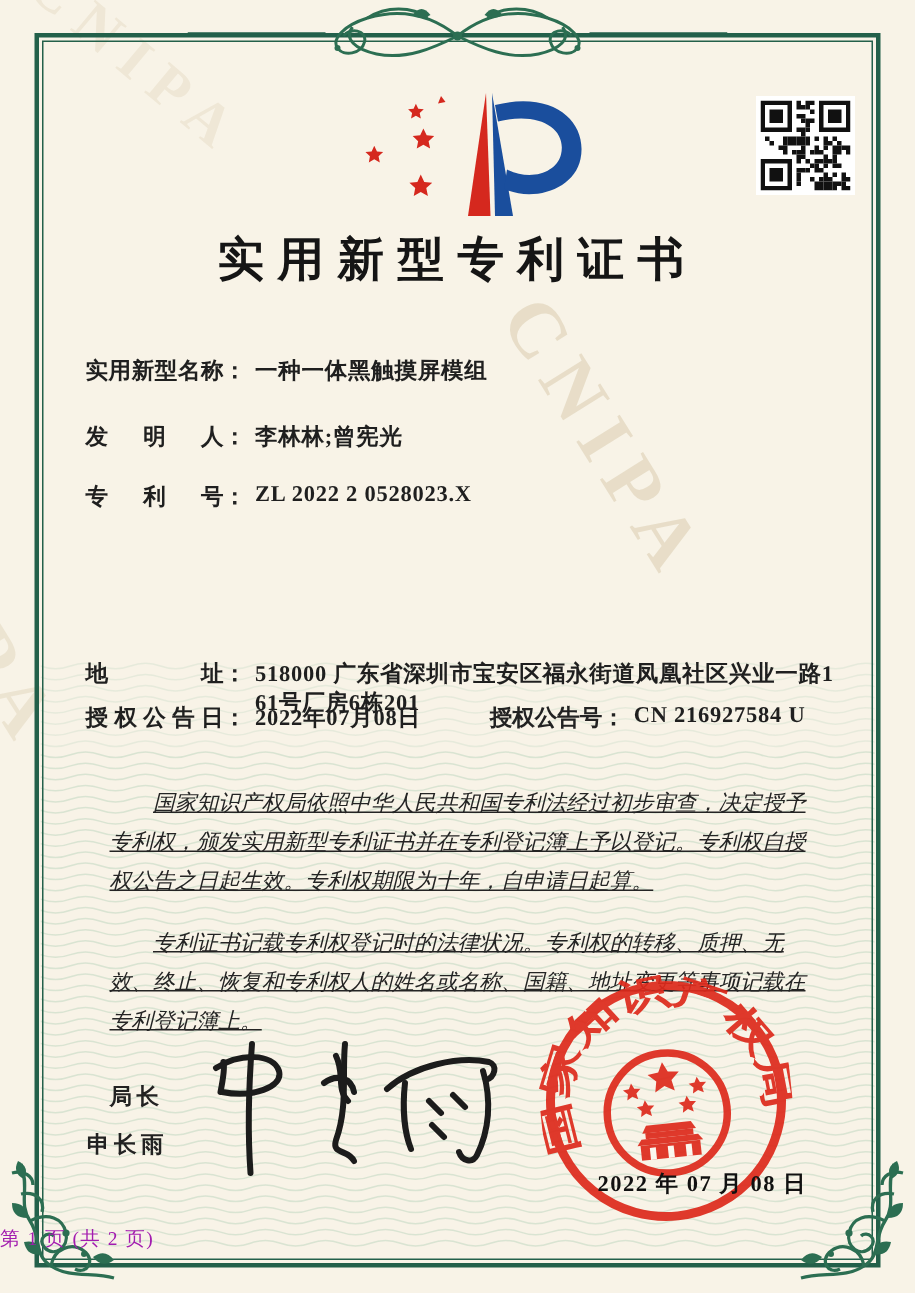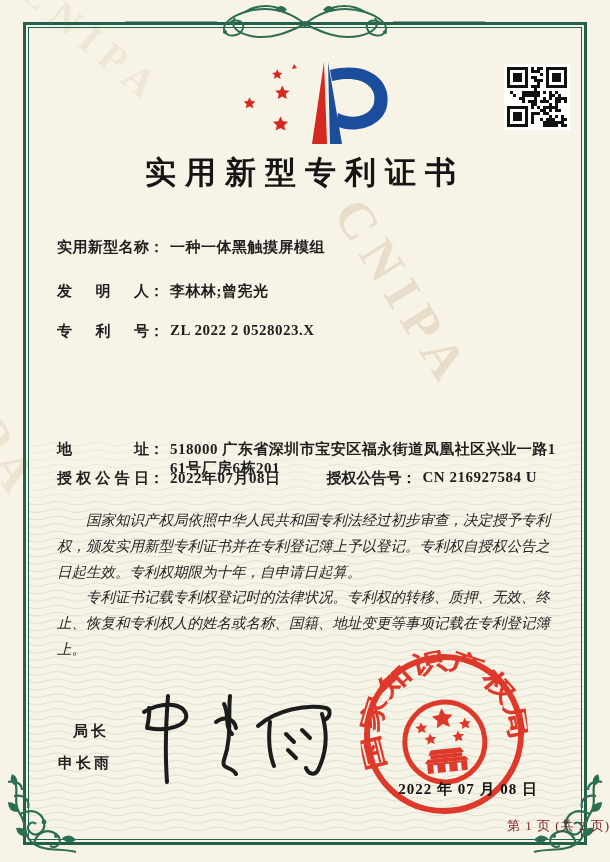--- a/index.html
+++ b/index.html
@@ -53,32 +53,32 @@
   .row .val{
     display:inline-block;font-weight:600;color:#1f1f1f;letter-spacing:.5px;
     white-space:pre-line;max-width:402px;vertical-align:top;
   }
   .row .lbl2{font-weight:600;margin-left:46px;}
   
   .paras{
     position:absolute;left:57px;top:508px;width:496px;
     font-size:14.5px;line-height:1.78;font-style:italic;color:#242424;
   }
-  .paras p{margin:0;text-indent:2em;}
+  .paras p{margin:16px;text-indent:2em;text-decoration:underline;}
   
   .director{position:absolute;left:73px;top:722px;font-size:15px;letter-spacing:3px;font-weight:600;}
   .director-name{position:absolute;left:58px;top:754px;font-size:15px;letter-spacing:3px;font-weight:600;}
   .signature{position:absolute;left:120px;top:682px;}
   .seal{position:absolute;left:360px;top:650px;transform:rotate(-6deg);}
   .seal-date{
     position:absolute;left:372px;top:780px;width:166px;text-align:right;
     font-size:15px;font-weight:bold;color:#111;letter-spacing:1px;white-space:nowrap;
   }
   .footer{
-    position:absolute;left:0;right:0;top:817px;text-align:right;font-size:13px;color:#7f1d1d;letter-spacing:1px;
+    position:absolute;left:0;right:0;top:817px;text-align:left;font-size:13px;color:#a21caf;letter-spacing:1px;
   }
 </style>
 </head>
 <body>
 
 <div class="page">
 
   <div class="wm wm1">CNIPA</div>
   <div class="wm wm2">CNIPA</div>
   <div class="wm wm3">CNIPA</div>

